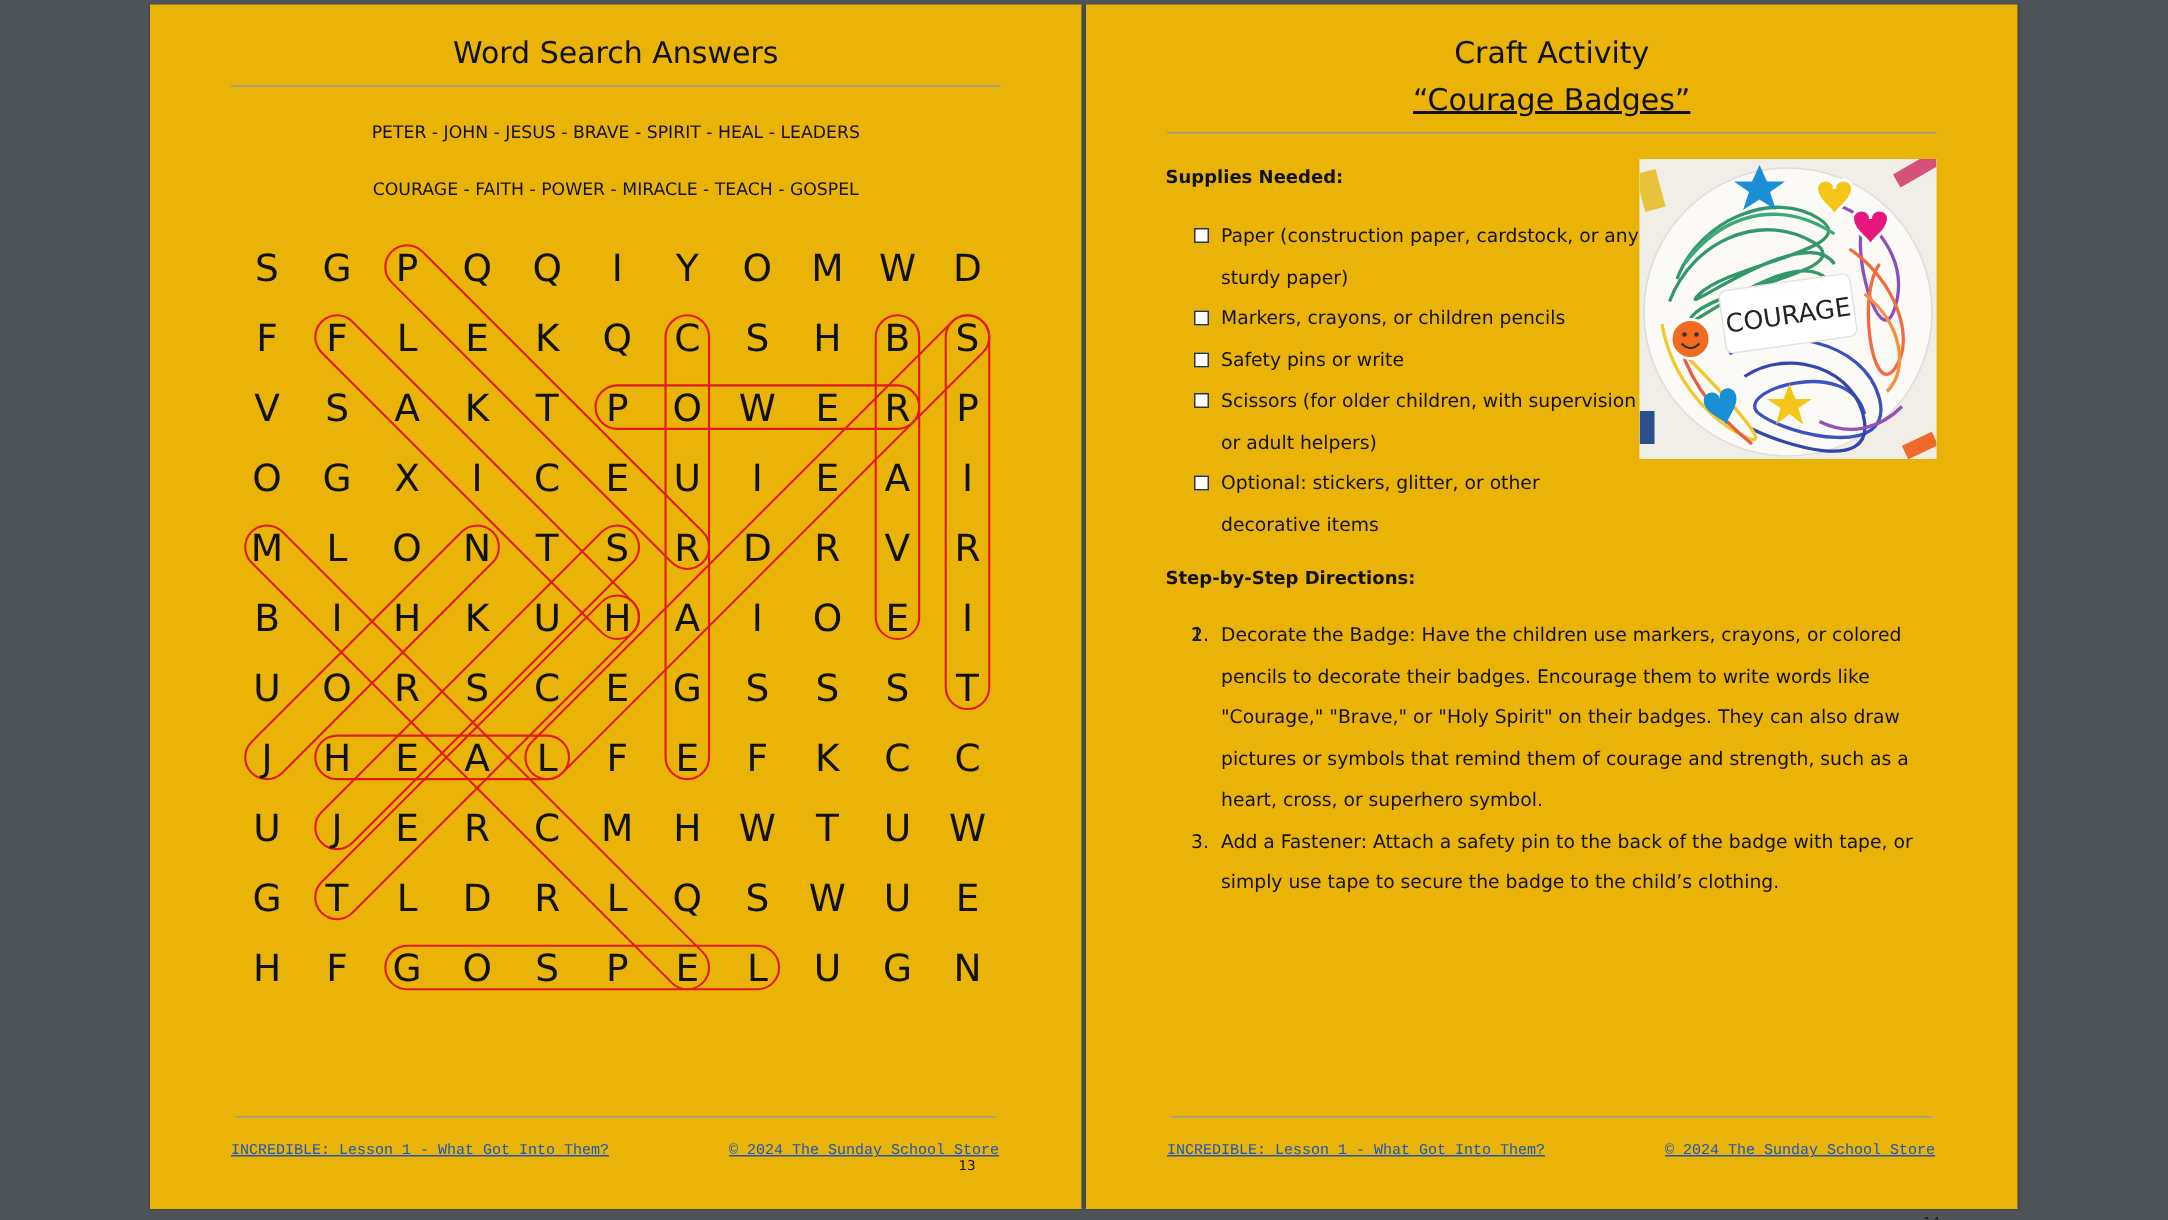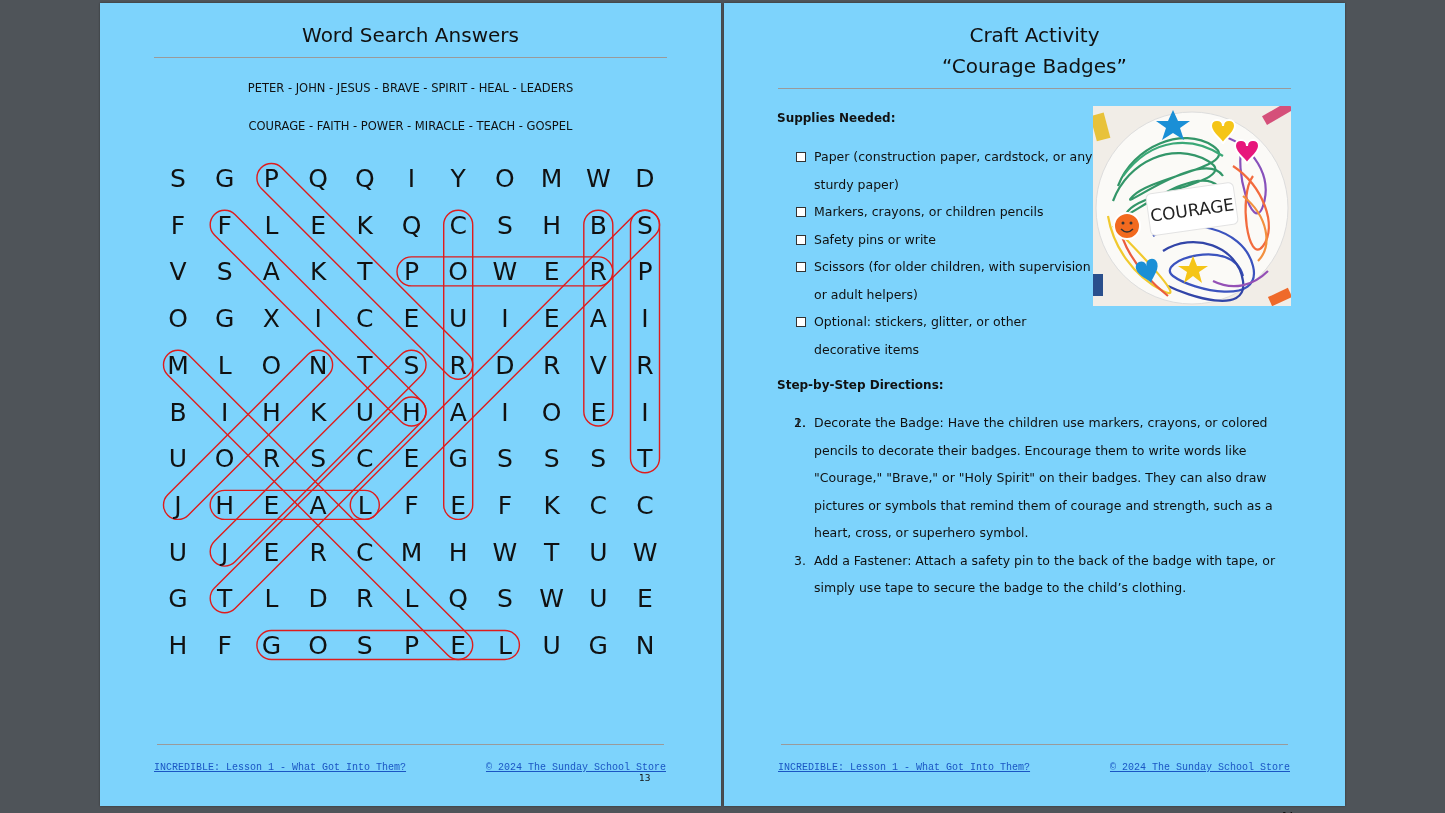--- a/index.html
+++ b/index.html
@@ -1,18 +1,18 @@
 <!DOCTYPE html>
 <html><head>
 <meta charset="utf-8">
 <style>
   * { box-sizing: border-box; margin: 0; padding: 0; }
   html, body { width: 1445px; height: 813px; overflow: hidden; }
   body { background: #4f5459; position: relative; font-family: "Liberation Sans", sans-serif; color: #111; }
-  .page { position: absolute; top: 3px; width: 621px; height: 803px; background: #7dd3fc; box-shadow: 0 0 2px rgba(0,0,0,0.4); }
+  .page { position: absolute; top: 3px; width: 621px; height: 803px; background: #eab308; box-shadow: 0 0 2px rgba(0,0,0,0.4); }
   #page-left { left: 100px; }
   #page-right { left: 724px; }
   .title { position: absolute; left: 0; right: 0; text-align: center; font-family: "DejaVu Sans", sans-serif; font-size: 20px; color: #111; font-weight: normal; }
   .rule { position: absolute; height: 1px; background: #9a9a9a; }
   .wordlist { position: absolute; left: 0; right: 0; text-align: center; font-family: "DejaVu Sans", sans-serif; font-size: 11.5px; color: #111; }
   .grid-svg { position: absolute; left: 0; top: 0; }
   .grid-letter { font-family: "DejaVu Sans", sans-serif; font-size: 25px; fill: #111; }
   .footer-link { position: absolute; font-family: Liberation Mono, monospace; font-size: 10px; color: #1a56c4; text-decoration: underline; white-space: nowrap; }
   .page-num { position: absolute; font-family: "DejaVu Sans", sans-serif; font-size: 9px; color: #111; }
   .section-head { position: absolute; font-family: "DejaVu Sans", sans-serif; font-weight: bold; font-size: 12px; color: #111; }
@@ -175,21 +175,21 @@
   </svg>
 
   <div class="rule" style="left:57px; width:507px; top:741px;"></div>
   <a class="footer-link" style="left:54px; top:759px;">INCREDIBLE: Lesson 1 - What Got Into Them? </a>
   <a class="footer-link" style="right:55px; top:759px;">© 2024 The Sunday School Store</a>
   <div class="page-num" style="left:539px; top:770px;">13</div>
 </div>
 
 <div class="page" id="page-right">
   <h1 class="title" style="top:20px;">Craft Activity</h1>
-  <h1 class="title" style="top:51px;">“Courage Badges”</h1>
+  <h1 class="title" style="top:51px;text-decoration:underline;">“Courage Badges”</h1>
   <div class="rule" style="left:54px; width:513px; top:85px;"></div>
 
   <div class="section-head" style="left:53px; top:108px;">Supplies Needed:</div>
   <ul class="supplies">
     <li><span class="checkbox"></span><span>Paper (construction paper, cardstock, or any sturdy paper)</span></li>
     <li><span class="checkbox"></span><span>Markers, crayons, or children pencils</span></li>
     <li><span class="checkbox"></span><span>Safety pins or write</span></li>
     <li><span class="checkbox"></span><span>Scissors (for older children, with supervision or adult helpers)</span></li>
     <li><span class="checkbox"></span><span>Optional: stickers, glitter, or other decorative items</span></li>
   </ul>

